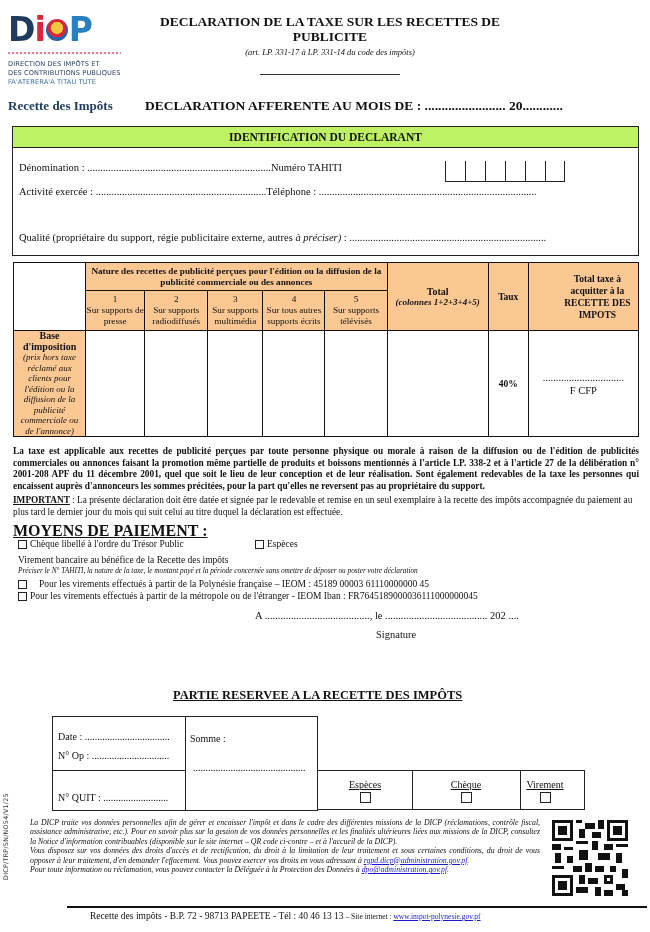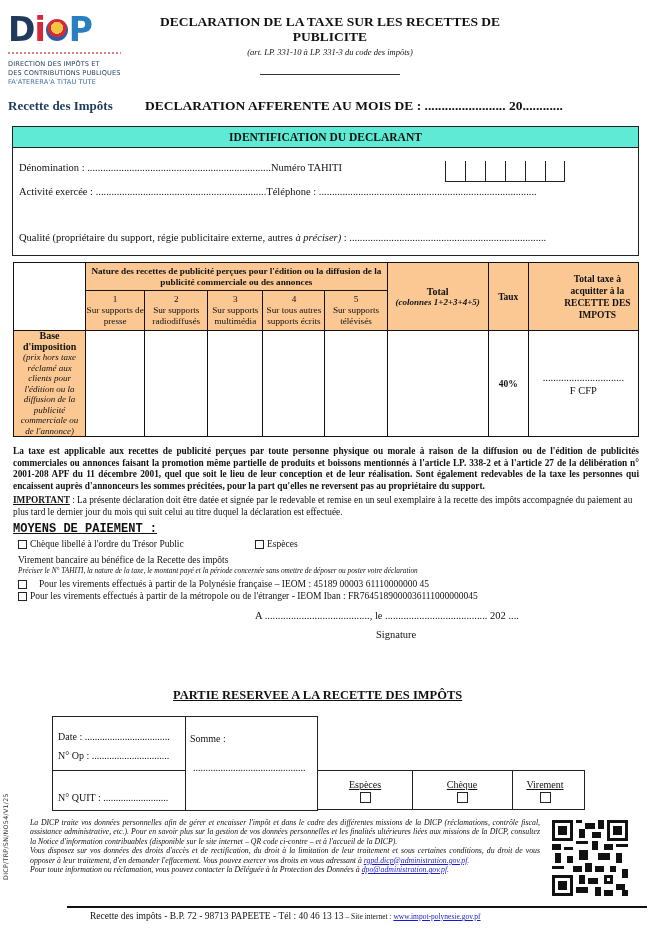--- a/index.html
+++ b/index.html
@@ -18,21 +18,21 @@
   .logo-lines .l3 { color: #3b6ea5; }
   .recette { left: 8px; top: 98px; font-family: "Liberation Serif", serif; font-weight: bold; font-size: 13px; color: #1f3a5c; }
 
   .title { left: 140px; top: 14px; width: 380px; text-align: center; font-weight: bold; font-size: 13.5px; line-height: 15px; }
   .subtitle { left: 140px; top: 47px; width: 380px; text-align: center; font-style: italic; font-size: 8.5px; }
   .title-rule { left: 260px; top: 74px; width: 140px; border-top: 1px solid #333; }
   .mois { left: 145px; top: 98px; font-weight: bold; font-size: 13.5px; }
 
   
   .ident { left: 12px; top: 126px; width: 627px; height: 130px; border: 1px solid #222; }
-  .ident-head { height: 21px; background: #5eead4; border-bottom: 1px solid #222; text-align: center; font-weight: bold; font-size: 11.5px; line-height: 21px; }
+  .ident-head { height: 21px; background: #bef264; border-bottom: 1px solid #222; text-align: center; font-weight: bold; font-size: 11.5px; line-height: 21px; }
   .ident-row { position: absolute; left: 6px; font-size: 10.5px; white-space: nowrap; }
   .tahiti-boxes { position: absolute; left: 329px; top: 34px; display: flex; height: 21px; border-bottom: 1px solid #222; }
   .tahiti-boxes span { width: 20px; border-left: 1px solid #222; }
   .tahiti-boxes span:last-child { border-right: 1px solid #222; }
 
   
   table.main { position: absolute; left: 13px; top: 262px; width: 626px; border-collapse: collapse; }
   table.main td, table.main th { border: 1.6px solid #111; }
   .orange { background: #fbc894; }
   .th-nature { font-weight: bold; font-size: 9.2px; text-align: center; line-height: 11px; height: 28px; }
@@ -43,21 +43,21 @@
   .th-totaltaxe { font-weight: bold; font-size: 9.5px; text-align: center; line-height: 12px; }
   .base-cell { text-align: center; font-size: 9px; line-height: 10.5px; height: 96px; padding: 0 2px; }
   .base-cell b { font-size: 10px; }
   .taux-val { text-align: center; font-weight: bold; font-size: 9.5px; }
   .total-taxe { text-align: center; font-size: 10.5px; line-height: 13px; }
 
   .notice { left: 13px; top: 446px; width: 626px; font-weight: bold; font-size: 9.3px; line-height: 11.5px; text-align: justify; }
   .important { left: 13px; top: 495px; width: 626px; font-size: 9.3px; line-height: 11.5px; font-weight: bold; }
   .important u { text-decoration: underline; }
 
-  .moyens-title { left: 13px; top: 522px; font-weight: bold; font-size: 12px; text-decoration: underline; font-family: Liberation Mono, monospace; }
+  .moyens-title { left: 13px; top: 522px; font-weight: bold; font-size: 16px; text-decoration: underline; }
   .pay-line { position: absolute; font-size: 9.5px; white-space: nowrap; display: flex; align-items: center; }
   .cb { display: inline-block; width: 9px; height: 9px; border: 1px solid #222; margin-right: 3px; background: #fff; }
   .pay-hint { left: 18px; top: 566px; font-style: italic; font-size: 7.3px; }
 
   .sign-line { left: 255px; top: 610px; font-size: 10.5px; }
   .signature { left: 376px; top: 629px; font-size: 10.5px; }
 
   .reserve-title { left: 173px; top: 688px; font-weight: bold; font-size: 12.5px; text-decoration: underline; }
 
   
@@ -92,21 +92,21 @@
     <div>DES CONTRIBUTIONS PUBLIQUES</div>
     <div class="l3">FA'ATERERA'A TITAU TUTE</div>
   </div>
 </div>
 <div class="abs recette">Recette des Impôts</div>
 
 <div class="abs title">
   <div>DECLARATION DE LA TAXE SUR LES RECETTES DE</div>
   <div>PUBLICITE</div>
 </div>
-<div class="abs subtitle">(art. LP. 331-10 à LP. 331-3 du code des impôts)</div>
+<div class="abs subtitle">(art. LP. 331-17 à LP. 331-14 du code des impôts)</div>
 <div class="abs title-rule"></div>
 <div class="abs mois">DECLARATION AFFERENTE AU MOIS DE : ........................ 20............</div>
 
 <div class="abs ident">
   <div class="ident-head">IDENTIFICATION DU DECLARANT</div>
   <div class="ident-row" style="top:35px;">
     <span>Dénomination : ......................................................................</span><span>Numéro TAHITI</span>
   </div>
   <div class="tahiti-boxes" style="left:432px;">
     <span></span>
@@ -211,21 +211,21 @@
 <div class="rt-text" style="left:58px; top:731px;">Date : ..................................</div>
 <div class="rt-text" style="left:58px; top:750px;">N° Op : ...............................</div>
 <div class="rt-text" style="left:58px; top:792px;text-align:right;">N° QUIT : ..........................</div>
 <div class="rt-text" style="left:190px; top:733px;">Somme :</div>
 <div class="rt-text" style="left:193px; top:762px;">.............................................</div>
 
 <div class="pm-cell" style="left:318px; width:95px;">
   <u>Espèces</u>
     <span class="cb"></span>
 </div>
-<div class="pm-cell" style="left:412px; width:101px;">
+<div class="pm-cell" style="left:412px; width:109px;">
   <u>Chèque</u>
     <span class="cb"></span>
 </div>
 <div class="pm-cell" style="left:506px; width:79px;">
   <u>Virement</u>
     <span class="cb"></span>
 </div>
 
 <div class="abs gdpr">
   <div>La DICP traite vos données personnelles afin de gérer et encaisser l'impôt et dans le cadre des différentes missions de la DICP (réclamations, contrôle fiscal, assistance administrative, etc.). Pour en savoir plus sur la gestion de vos données personnelles et les finalités ultérieures liées aux missions de la DICP, consultez la Notice d'information contribuables (disponible sur le site internet – QR code ci-contre – et à l'accueil de la DICP).</div>

